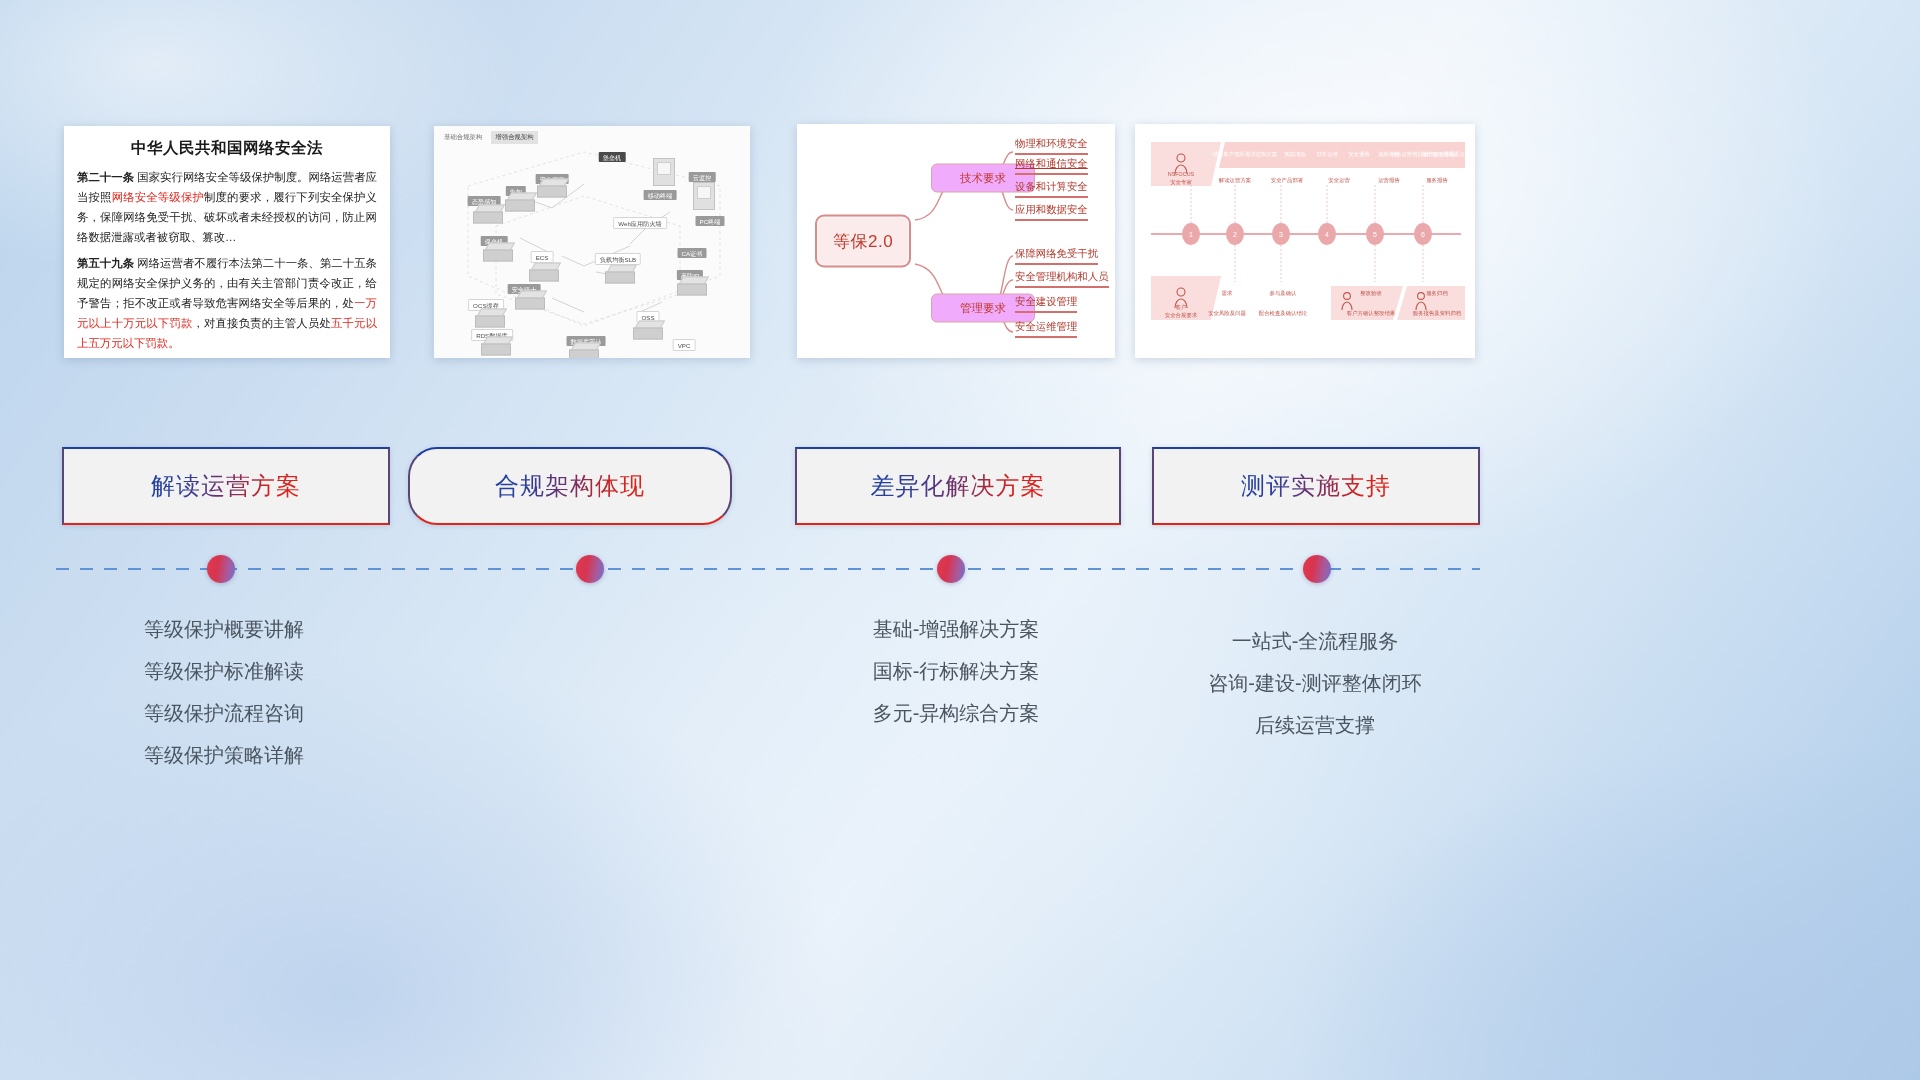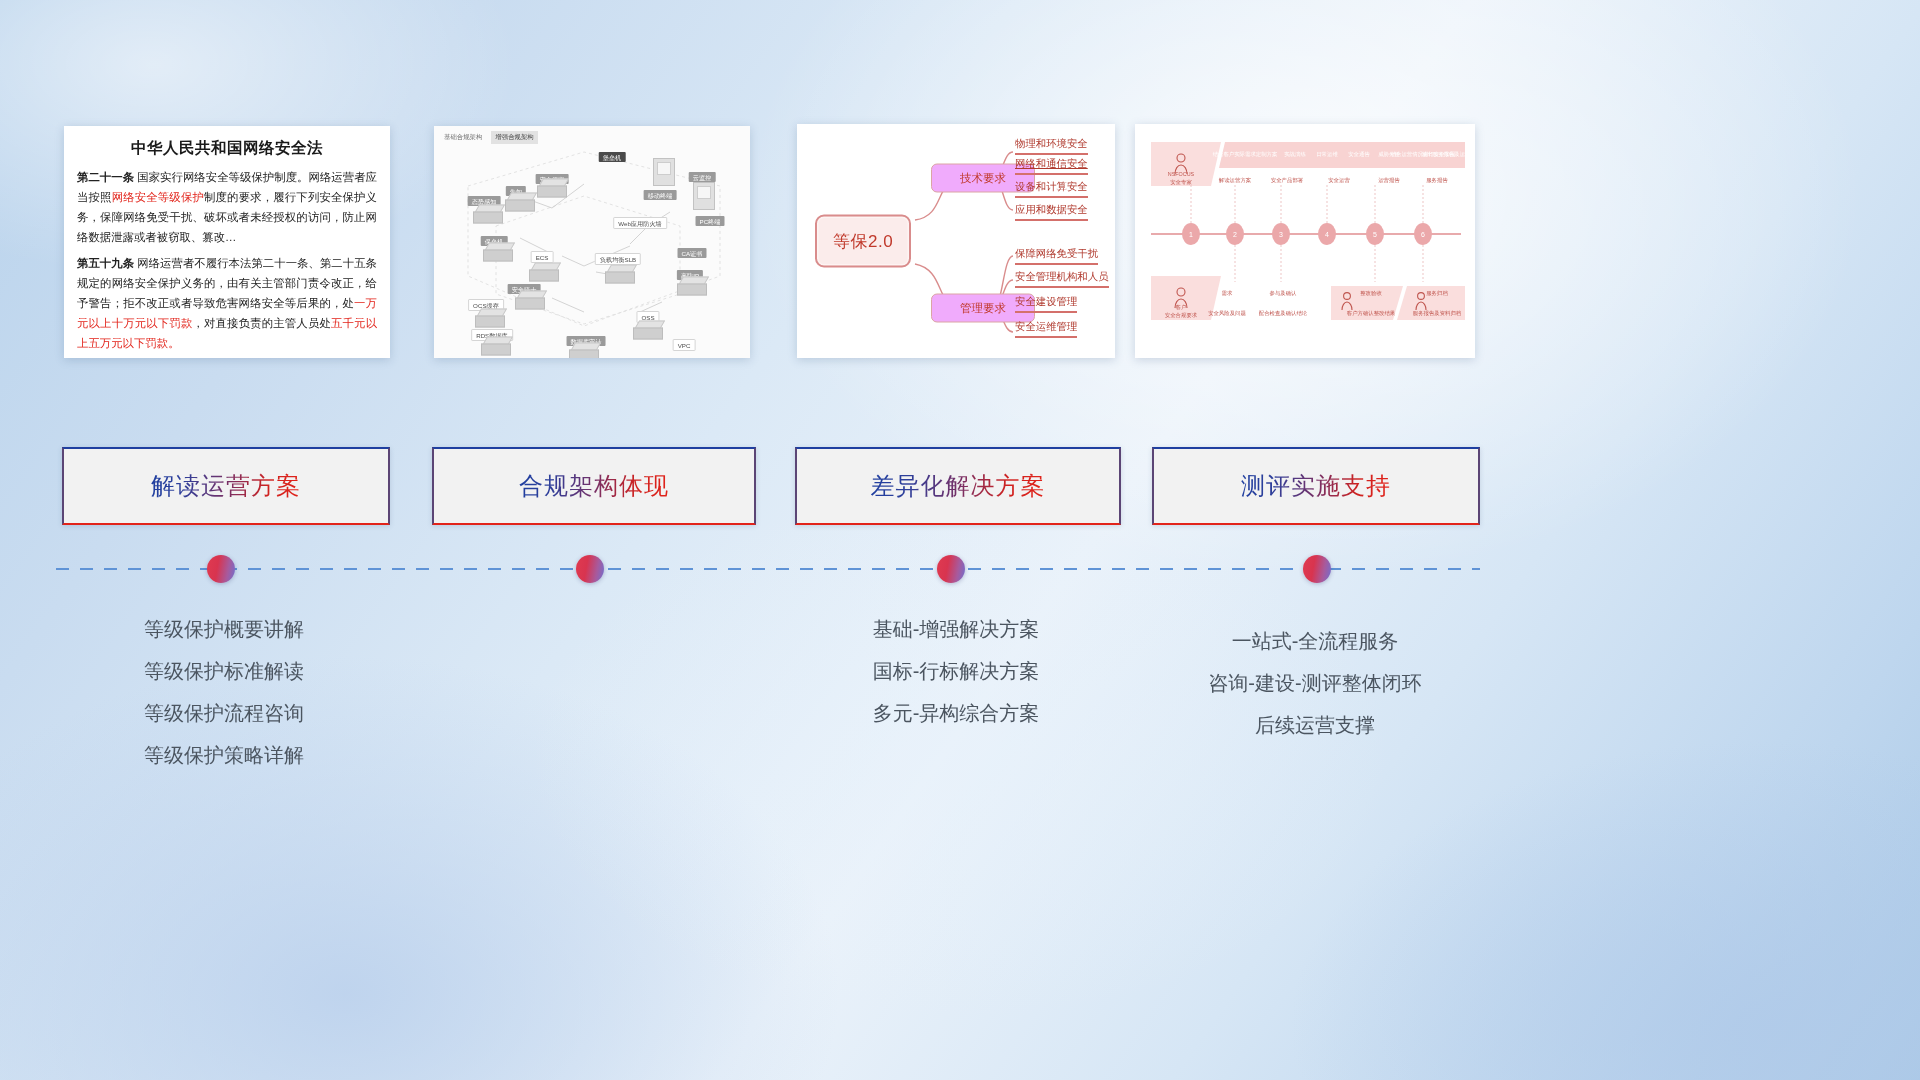--- a/index.html
+++ b/index.html
@@ -69,21 +69,21 @@
   .titles{position:absolute;left:0;top:447px;width:100%;height:74px;}
   .tbox{position:absolute;top:0;height:74px;background:#f2f2f2;
         border-top:2px solid #1f3fa0;border-bottom:2px solid #e2231a;
         border-left:2px solid #5b4575;border-right:2px solid #5b4575;
         display:flex;align-items:center;justify-content:center;
         box-shadow:0 1px 5px rgba(60,90,130,.18);}
   .tbox span{font-size:24px;font-weight:500;letter-spacing:1px;
     background:linear-gradient(95deg,#1f3fa0 0%,#2f3f9a 22%,#7b2f63 52%,#d0221f 78%,#e2231a 100%);
     -webkit-background-clip:text;background-clip:text;color:transparent;}
   .tbox.t1{left:62px;width:324px;}
-  .tbox.t2{left:432px;width:320px;}
+  .tbox.t2{left:408px;width:320px;border-radius:29px;}
   .tbox.t3{left:795px;width:322px;}
   .tbox.t4{left:1152px;width:324px;text-align:right;}
 
   
   .timeline{position:absolute;left:56px;top:568px;width:1424px;height:2px;
     background-image:linear-gradient(to right,#5f93d6 0,#5f93d6 13px,transparent 13px,transparent 24px);
     background-size:24px 2px;background-repeat:repeat-x;}
   .dot{position:absolute;width:28px;height:28px;border-radius:50%;top:555px;
     background:linear-gradient(100deg,#e03a50 0%,#d8344f 38%,#a85a9c 72%,#6f6fd0 100%);
     box-shadow:0 1px 4px rgba(60,60,120,.3);}

